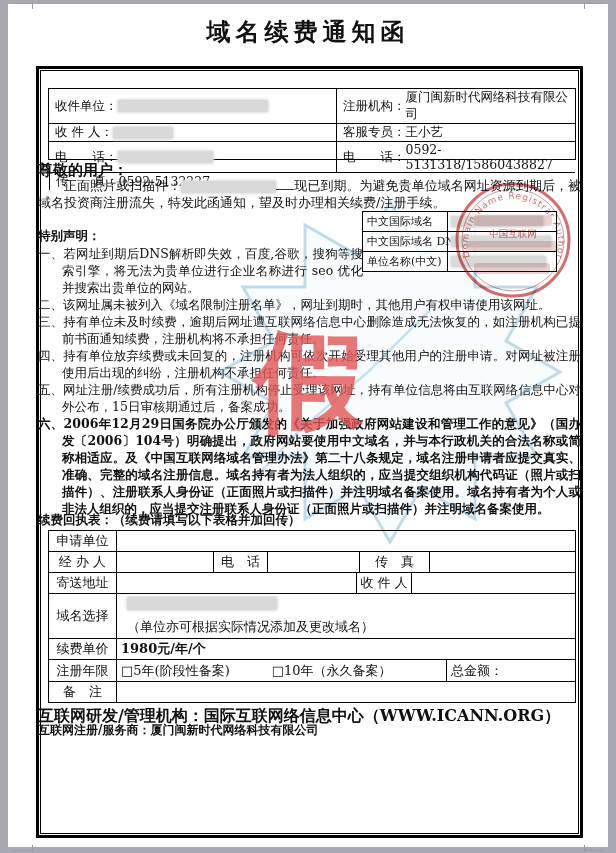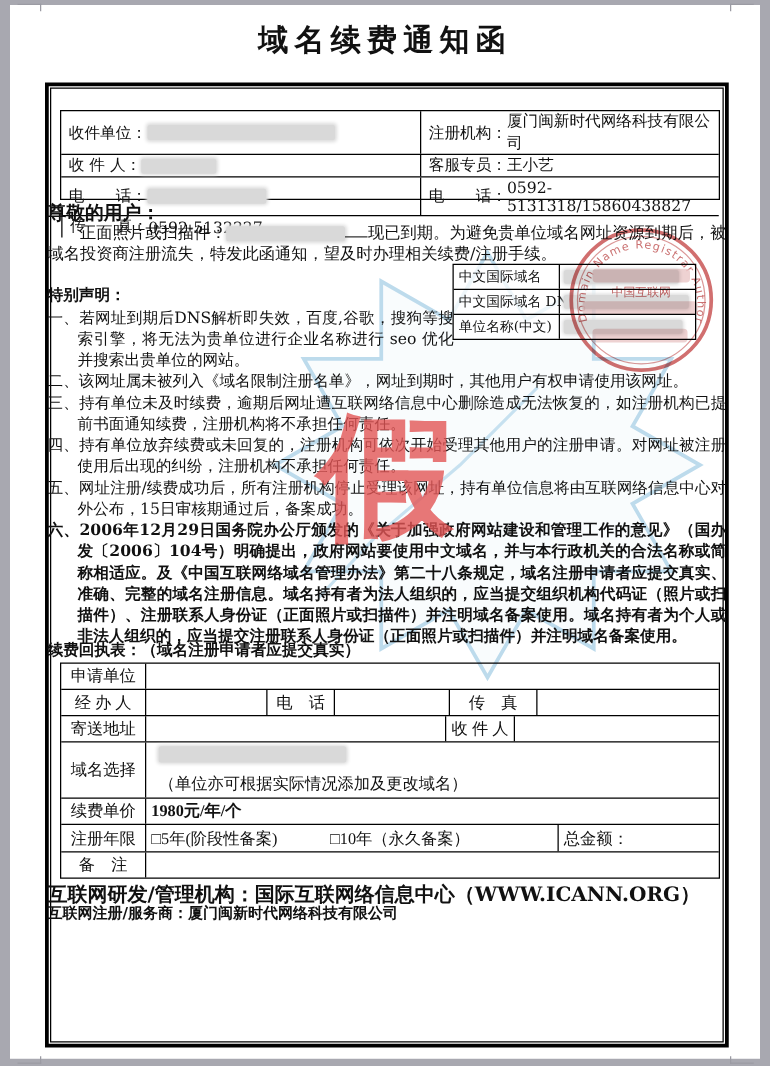--- a/index.html
+++ b/index.html
@@ -42,21 +42,21 @@
   
   .notice{left:38px;top:227px;width:543px;font-size:12.5px;line-height:17px;}
   .notice-h{font-weight:bold;margin:0 0 1px 0;}
   .item{margin:0;padding-left:24px;text-indent:-24px;text-align:justify;}
   .item.narrow{padding-right:218px;}
   .item.bold{font-weight:bold;}
   
   .reply-h{left:38px;top:512px;font-weight:bold;font-size:12.5px;}
   .rtable{left:48px;top:530px;width:528px;border:1px solid #000;box-sizing:border-box;
           display:flex;flex-direction:column;font-size:13px;}
-  .rrow{display:flex;border-bottom:1px solid #000;align-items:stretch;font-family:Liberation Serif, serif;}
+  .rrow{display:flex;border-bottom:1px solid #000;align-items:stretch;}
   .rrow:last-child{border-bottom:none;}
   .rc{display:flex;align-items:center;box-sizing:border-box;padding:0 4px;}
   .rc + .rc{border-left:1px solid #000;}
   .rlab{justify-content:center;white-space:pre;}
   .h20{height:20px;} .h21{height:21px;} .h44{height:44px;}
   .w67{width:67px;flex:none;} .w97{width:97px;flex:none;} .w54{width:54px;flex:none;}
   .w92{width:92px;flex:none;} .w70{width:70px;flex:none;} .w240{width:240px;flex:none;}
   .w55{width:55px;flex:none;} .w330{width:330px;flex:none;}
   .grow{flex:1;}
   .dc-cell{flex:1;border-left:1px solid #000;box-sizing:border-box;padding:3px 0 0 10px;display:flex;flex-direction:column;justify-content:space-between;}
@@ -174,21 +174,21 @@
   <div class="blk notice">
     <p class="notice-h">特别声明：</p>
     <p class="item narrow"><span>一、</span><span>若网址到期后DNS解析即失效，百度,谷歌，搜狗等搜索引擎，将无法为贵单位进行企业名称进行 seo 优化并搜索出贵单位的网站。</span></p>
     <p class="item"><span>二、</span><span>该网址属未被列入《域名限制注册名单》，网址到期时，其他用户有权申请使用该网址。</span></p>
     <p class="item"><span>三、</span><span>持有单位未及时续费，逾期后网址遭互联网络信息中心删除造成无法恢复的，如注册机构已提前书面通知续费，注册机构将不承担任何责任。</span></p>
     <p class="item"><span>四、</span><span>持有单位放弃续费或未回复的，注册机构可依次开始受理其他用户的注册申请。对网址被注册使用后出现的纠纷，注册机构不承担任何责任。</span></p>
     <p class="item"><span>五、</span><span>网址注册/续费成功后，所有注册机构停止受理该网址，持有单位信息将由互联网络信息中心对外公布，15日审核期通过后，备案成功。</span></p>
     <p class="item bold"><span>六、</span><span>2006年12月29日国务院办公厅颁发的《关于加强政府网站建设和管理工作的意见》（国办发〔2006〕104号）明确提出，政府网站要使用中文域名，并与本行政机关的合法名称或简称相适应。及《中国互联网络域名管理办法》第二十八条规定，域名注册申请者应提交真实、准确、完整的域名注册信息。域名持有者为法人组织的，应当提交组织机构代码证（照片或扫描件）、注册联系人身份证（正面照片或扫描件）并注明域名备案使用。域名持有者为个人或非法人组织的，应当提交注册联系人身份证（正面照片或扫描件）并注明域名备案使用。</span></p>
   </div>
 
-  <div class="blk reply-h">续费回执表：（域名注册申请者应提交真实）</div>
+  <div class="blk reply-h">续费回执表：（续费请填写以下表格并加回传）</div>
 
   <div class="blk rtable">
     <div class="rrow h20">
       <div class="rc rlab w67">申请单位</div>
       <div class="rc grow"></div>
     </div>
     <div class="rrow h20">
       <div class="rc rlab w67">经 办 人</div>
       <div class="rc w97"></div>
       <div class="rc rlab w54">电　话</div>

